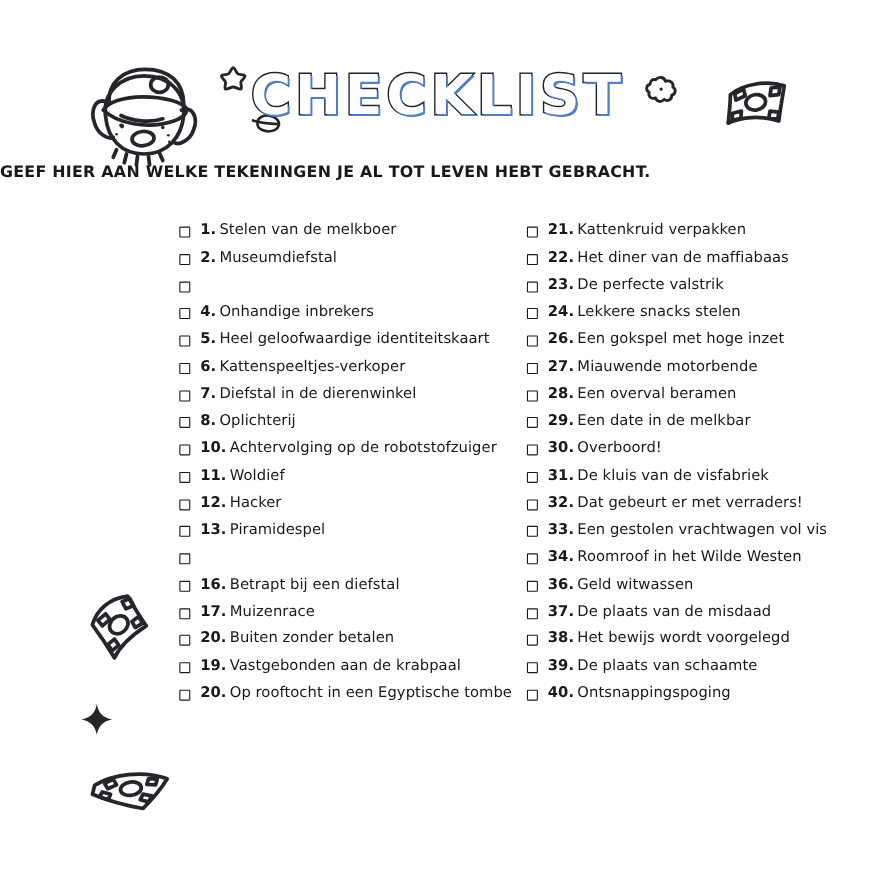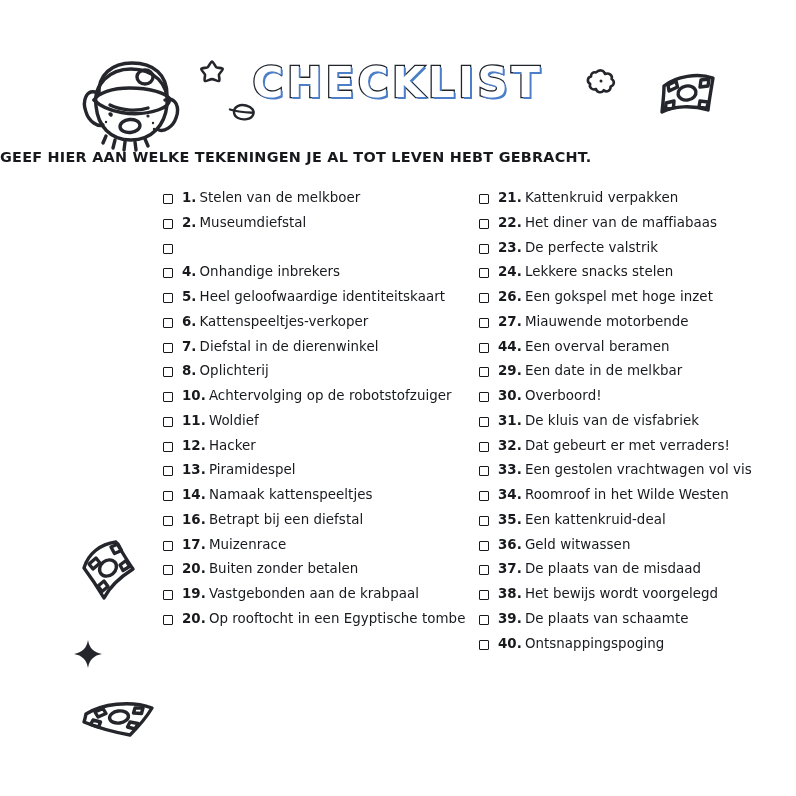--- a/index.html
+++ b/index.html
@@ -34,21 +34,21 @@
   #title-wrap {
     position: absolute;
     left: 0;
     top: 62px;
     width: 796px;
     text-align: center;
   }
   #page-title {
     display: inline-block;
     font-family: "DejaVu Sans", sans-serif;
-    font-size: 42px;
+    font-size: 50px;
     font-weight: 700;
     letter-spacing: 3.5px;
     line-height: 1;
     color: #ffffff;
     -webkit-text-stroke: 2.6px #20252c;
     paint-order: stroke fill;
     text-shadow:
        1.4px 1.4px 0 #4d7ec8,
        1.9px 1.9px 0 #4d7ec8;
   }
@@ -65,21 +65,21 @@
     font-weight: 700;
     letter-spacing: 0.25px;
     color: #17191d;
     white-space: nowrap;
   }
 
   
   #checklist {
     position: absolute;
     left: 0;
-    top: 186px;
+    top: 198px;
     width: 699px;
     height: 510px;
   }
   .column {
     position: absolute;
     top: 0;
   }
   #column-left  { left: 163px; width: 310px; }
   #column-right { left: 479px; width: 310px; }
 
@@ -273,21 +273,20 @@
         <div class="check-row">
           <span class="checkbox"></span>
           <span class="row-text"><span class="row-num">12.</span><span class="row-label">Hacker</span></span>
         </div>
         <div class="check-row">
           <span class="checkbox"></span>
           <span class="row-text"><span class="row-num">13.</span><span class="row-label">Piramidespel</span></span>
         </div>
         <div class="check-row">
           <span class="checkbox"></span>
-          <span class="row-text"><span class="row-num">14.</span><span class="row-label">Namaak kattenspeeltjes</span></span>
         </div>
         <div class="check-row">
           <span class="checkbox"></span>
           <span class="row-text"><span class="row-num">16.</span><span class="row-label">Betrapt bij een diefstal</span></span>
         </div>
         <div class="check-row">
           <span class="checkbox"></span>
           <span class="row-text"><span class="row-num">17.</span><span class="row-label">Muizenrace</span></span>
         </div>
         <div class="check-row">
@@ -323,21 +322,21 @@
         <div class="check-row">
           <span class="checkbox"></span>
           <span class="row-text"><span class="row-num">26.</span><span class="row-label">Een gokspel met hoge inzet</span></span>
         </div>
         <div class="check-row">
           <span class="checkbox"></span>
           <span class="row-text"><span class="row-num">27.</span><span class="row-label">Miauwende motorbende</span></span>
         </div>
         <div class="check-row">
           <span class="checkbox"></span>
-          <span class="row-text"><span class="row-num">44.</span><span class="row-label">Een overval beramen</span></span>
+          <span class="row-text"><span class="row-num">28.</span><span class="row-label">Een overval beramen</span></span>
         </div>
         <div class="check-row">
           <span class="checkbox"></span>
           <span class="row-text"><span class="row-num">29.</span><span class="row-label">Een date in de melkbar</span></span>
         </div>
         <div class="check-row">
           <span class="checkbox"></span>
           <span class="row-text"><span class="row-num">30.</span><span class="row-label">Overboord!</span></span>
         </div>
         <div class="check-row">
@@ -351,24 +350,20 @@
         <div class="check-row">
           <span class="checkbox"></span>
           <span class="row-text"><span class="row-num">33.</span><span class="row-label">Een gestolen vrachtwagen vol vis</span></span>
         </div>
         <div class="check-row">
           <span class="checkbox"></span>
           <span class="row-text"><span class="row-num">34.</span><span class="row-label">Roomroof in het Wilde Westen</span></span>
         </div>
         <div class="check-row">
           <span class="checkbox"></span>
-          <span class="row-text"><span class="row-num">35.</span><span class="row-label">Een kattenkruid-deal</span></span>
-        </div>
-        <div class="check-row">
-          <span class="checkbox"></span>
           <span class="row-text"><span class="row-num">36.</span><span class="row-label">Geld witwassen</span></span>
         </div>
         <div class="check-row">
           <span class="checkbox"></span>
           <span class="row-text"><span class="row-num">37.</span><span class="row-label">De plaats van de misdaad</span></span>
         </div>
         <div class="check-row">
           <span class="checkbox"></span>
           <span class="row-text"><span class="row-num">38.</span><span class="row-label">Het bewijs wordt voorgelegd</span></span>
         </div>

